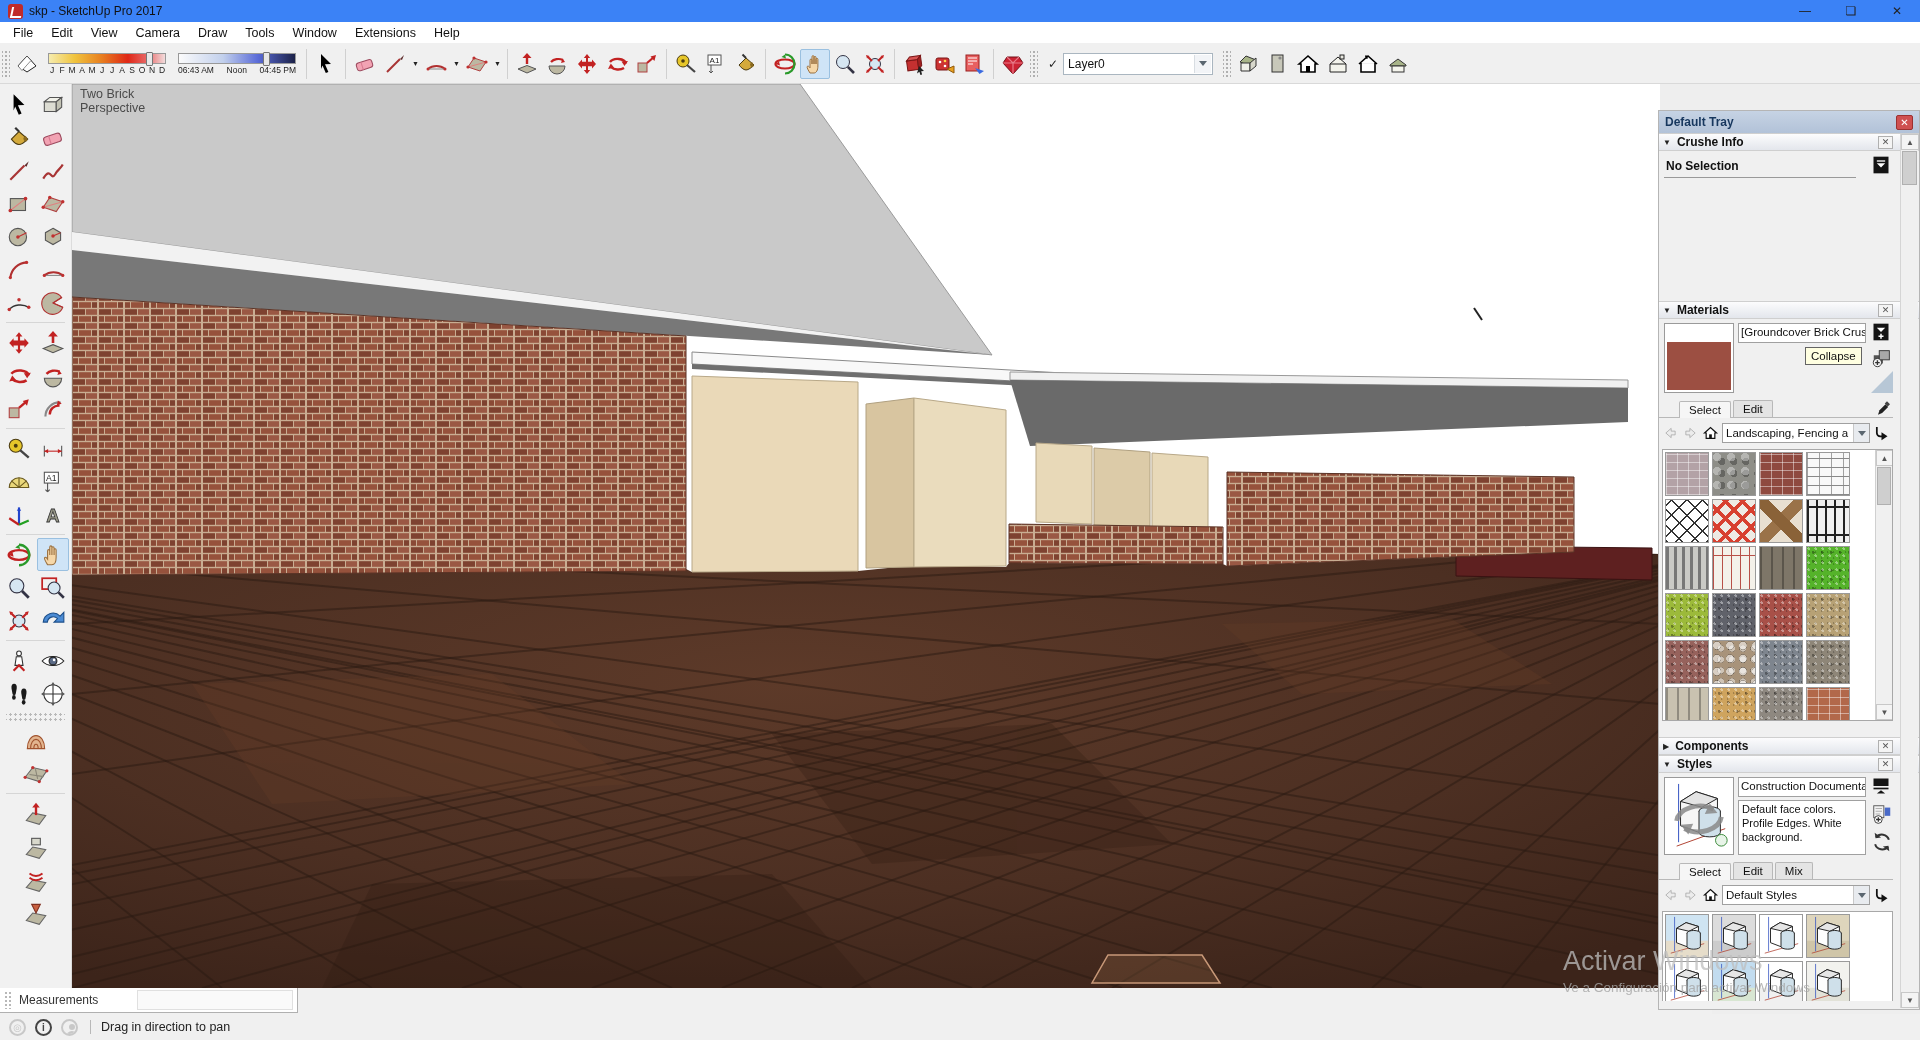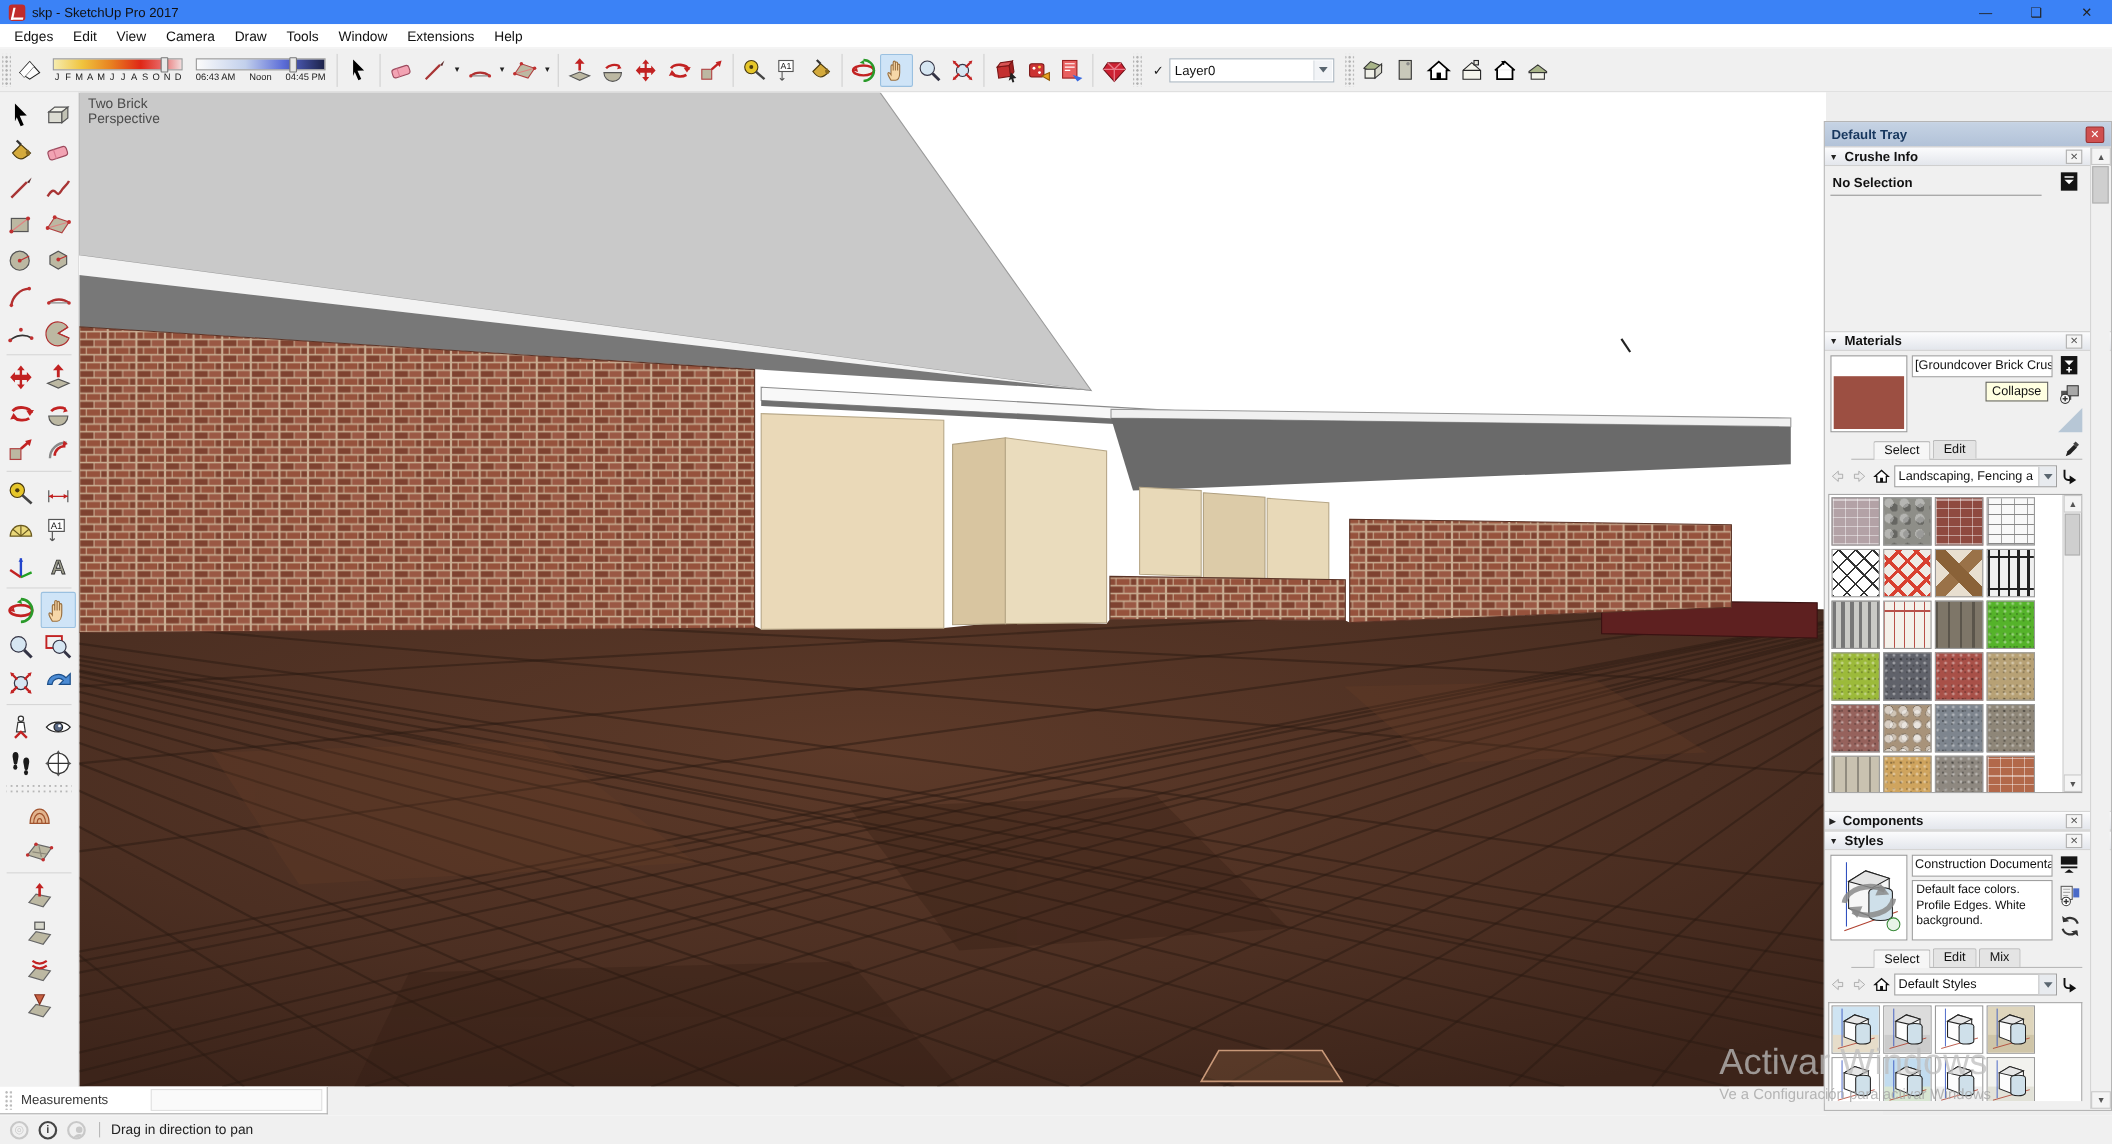--- a/index.html
+++ b/index.html
@@ -66,21 +66,21 @@
   #entity-rule{position:absolute;left:5px;top:26px;width:192px;height:1px;background:#999;}
   .mini-icon{position:absolute;width:20px;height:20px;}
   .mini-icon svg{width:100%;height:100%;}
   
   #mat-body{height:418px;}
   #mat-thumb{position:absolute;left:5px;top:4px;width:70px;height:70px;background:#fff;border:1px solid #9a9a9a;}
   #mat-thumb-tex{position:absolute;left:2px;right:2px;bottom:2px;height:48px;background:#9c4f42;}
   #mat-name{position:absolute;left:79px;top:4px;width:128px;height:20px;background:#fff;border:1px solid #a0a0a0;font-size:11.5px;padding:2px 2px;white-space:nowrap;overflow:hidden;}
   #mat-tooltip{position:absolute;left:146px;top:28px;padding:2px 5px;background:#ffffe1;border:1px solid #646464;font-size:11.5px;}
   #mat-tri{position:absolute;right:26px;top:52px;width:0;height:0;border-bottom:22px solid #b7c7d6;border-left:22px solid transparent;}
-  .tabs{position:absolute;left:0;right:26px;height:21px;display:flex;align-items:flex-end;border-bottom:1px solid #b8b8b8;padding-left:20px;margin-left:24px;}
+  .tabs{position:absolute;left:0;right:26px;height:21px;display:flex;align-items:flex-end;border-bottom:1px solid #b8b8b8;padding-left:20px;}
   .tab{padding:2px 9px;border:1px solid #b8b8b8;border-bottom:none;background:#e4e4e4;margin-right:2px;border-radius:2px 2px 0 0;font-size:11.5px;}
   .tab.active{background:#f6f6f6;font-weight:normal;position:relative;top:1px;}
   .navrow{position:absolute;left:0;right:26px;height:26px;display:flex;align-items:center;padding:0 3px;gap:3px;}
   .nav-arrow{width:17px;height:16px;}
   .nav-arrow svg{width:100%;height:100%;}
   .combo{flex:1;height:20px;background:#fff;border:1px solid #a0a0a0;display:flex;align-items:center;padding:0 3px;position:relative;font-size:11.5px;white-space:nowrap;overflow:hidden;}
   .combo .arrow-box{position:absolute;right:0;top:0;bottom:0;width:16px;background:#e8ebef;border-left:1px solid #c8c8c8;display:flex;align-items:center;justify-content:center;}
   .grid-wrap{position:absolute;left:3px;right:26px;background:#fff;border:1px solid #a8a8a8;overflow:hidden;}
   .grid-inner{position:absolute;left:2px;top:2px;display:grid;grid-template-columns:repeat(4,44px);gap:3px;}
   .sw{width:44px;height:44px;border:1px solid #9a9a9a;}
@@ -106,21 +106,21 @@
   .st-ic{width:17px;height:17px;border-radius:50%;margin-left:9px;display:flex;align-items:center;justify-content:center;font-size:10px;}
   .st-geo{border:2px solid #c8c8c8;color:#c8c8c8;}
   .st-info{border:2px solid #444;color:#444;font-weight:bold;}
   .st-person{border:2px solid #c8c8c8;color:#c8c8c8;position:relative;overflow:hidden;}
   .st-person:before{content:"";position:absolute;top:3px;left:5.5px;width:6px;height:6px;border-radius:50%;background:#c8c8c8;}
   .st-person:after{content:"";position:absolute;top:10px;left:2.5px;width:12px;height:8px;border-radius:6px 6px 0 0;background:#c8c8c8;}
   #status-sep{width:1px;height:14px;background:#b8b8b8;margin:0 10px 0 12px;}
 
   
   #watermark{position:absolute;left:1563px;top:946px;z-index:60;pointer-events:none;}
-  #wm1{font-size:33px;color:rgba(190,190,190,0.75);}
+  #wm1{font-size:27px;color:rgba(190,190,190,0.75);}
   #wm2{font-size:13.5px;color:rgba(165,165,165,0.8);margin-top:3px;}
 
   
   .p-brick{background-image:repeating-linear-gradient(0deg,rgba(255,255,255,.45) 0 1px,transparent 1px 8px),repeating-linear-gradient(90deg,rgba(255,255,255,.45) 0 1px,transparent 1px 11px);}
   .p-cobble{background-image:radial-gradient(circle at 30% 30%,rgba(255,255,255,.35) 0 30%,transparent 31%),radial-gradient(circle at 75% 70%,rgba(0,0,0,.28) 0 30%,transparent 31%);background-size:14px 14px,12px 12px;}
   .p-wire{background-image:repeating-linear-gradient(0deg,#888 0 1px,transparent 1px 9px),repeating-linear-gradient(90deg,rgba(0,0,0,.35) 0 1px,transparent 1px 12px);}
   .p-chainlink{background-image:repeating-linear-gradient(45deg,#333 0 1.5px,transparent 1.5px 11px),repeating-linear-gradient(-45deg,#333 0 1.5px,transparent 1.5px 11px);}
   .p-safety{background-image:repeating-linear-gradient(45deg,#d84030 0 3px,transparent 3px 12px),repeating-linear-gradient(-45deg,#d84030 0 3px,transparent 3px 12px);}
   .p-cross{background-image:linear-gradient(45deg,transparent 40%,#8a6238 40% 60%,transparent 60%),linear-gradient(-45deg,transparent 40%,#9a7248 40% 60%,transparent 60%);}
   .p-ironfence{background-image:repeating-linear-gradient(90deg,#222 0 2px,transparent 2px 9px),linear-gradient(0deg,transparent 0 14%,#222 14% 18%,transparent 18% 82%,#222 82% 86%,transparent 86%);}
@@ -140,21 +140,21 @@
     <div id="su-logo"></div>
     <div id="win-title">skp - SketchUp Pro 2017</div>
     <div id="win-controls">
       <div class="wbtn">—</div>
       <div class="wbtn">❏</div>
       <div class="wbtn">✕</div>
     </div>
   </div>
 
   <div id="menubar">
-      <div class="menu-item">Edges</div>
+      <div class="menu-item">File</div>
       <div class="menu-item">Edit</div>
       <div class="menu-item">View</div>
       <div class="menu-item">Camera</div>
       <div class="menu-item">Draw</div>
       <div class="menu-item">Tools</div>
       <div class="menu-item">Window</div>
       <div class="menu-item">Extensions</div>
       <div class="menu-item">Help</div>
     </div>
 

